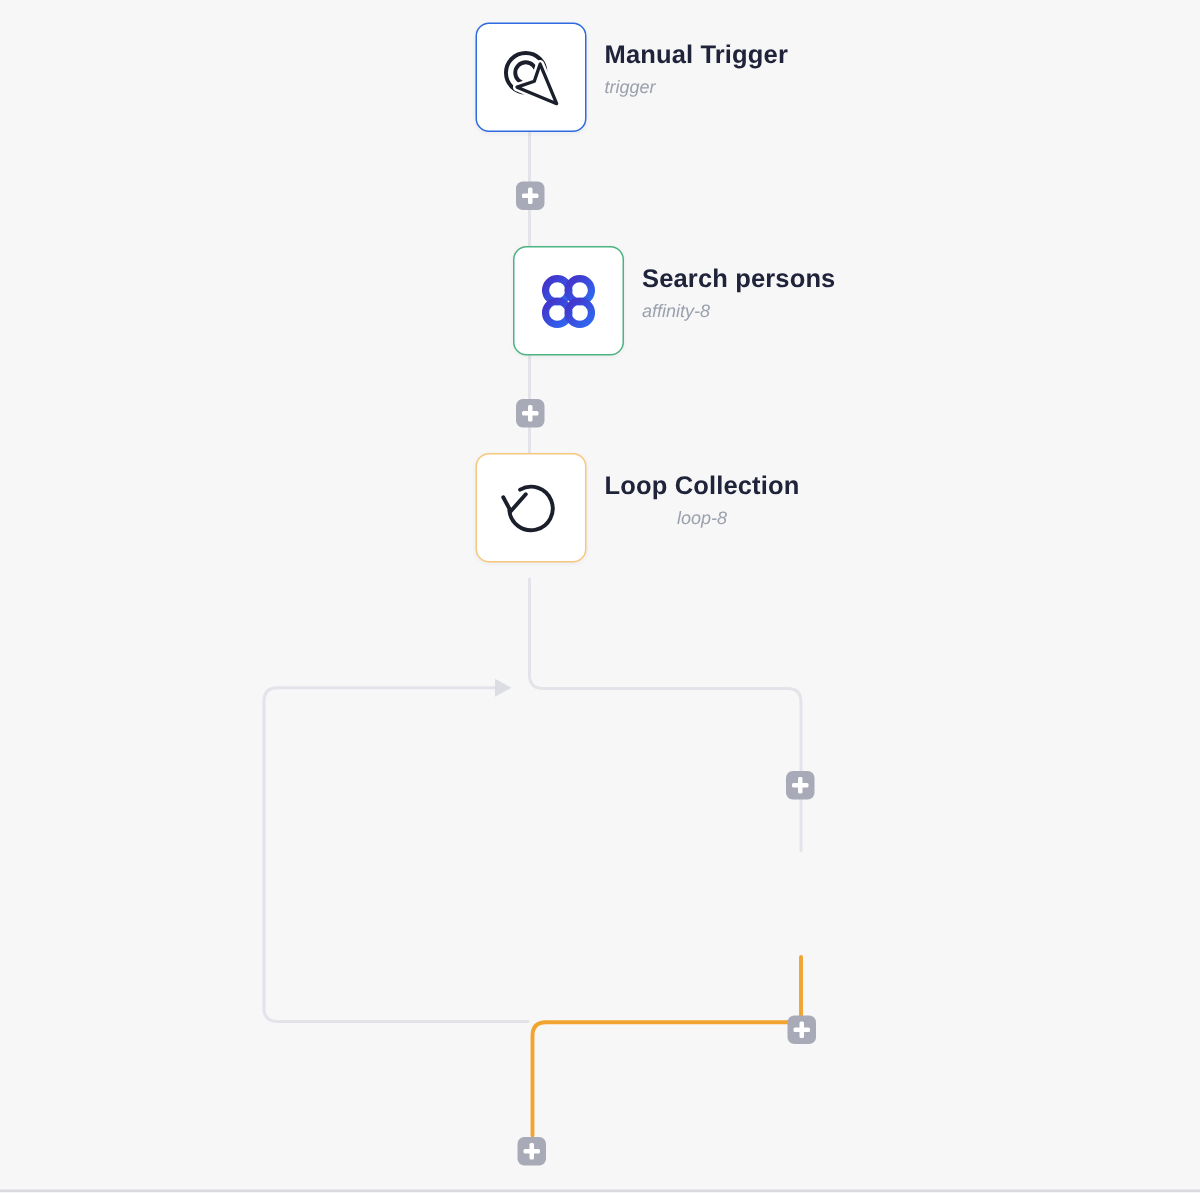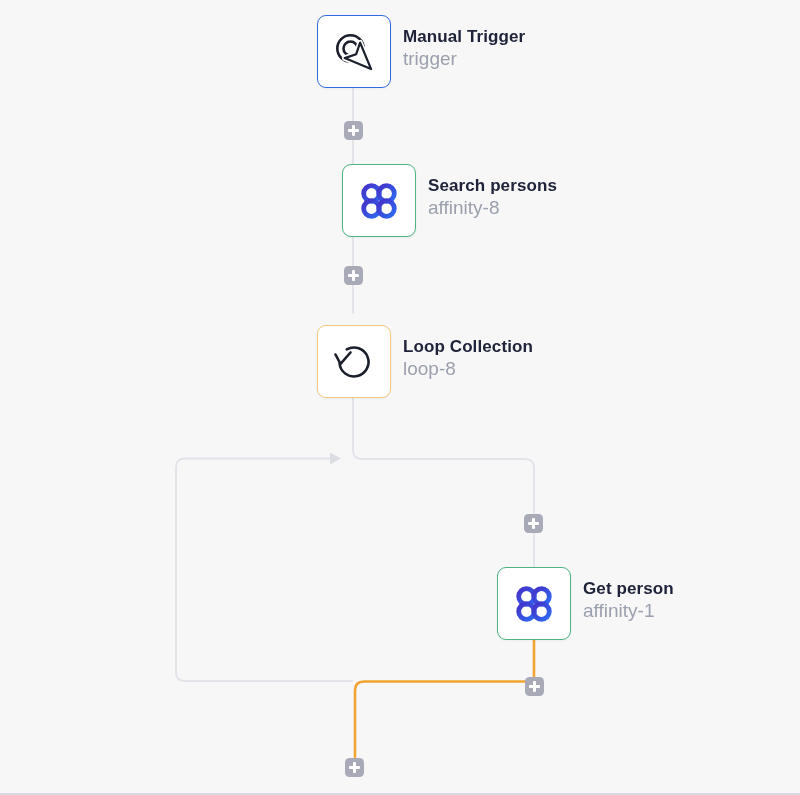--- a/index.html
+++ b/index.html
@@ -22,22 +22,22 @@
   }
   .border-blue{border-color:var(--border-blue,#2e6be0);}
   .border-green{border-color:var(--border-green,#4cb383);}
   .border-amber{border-color:var(--border-amber,#f5c87d);}
   .node-label{margin-left:12px;padding-top:11px;}
   .node-title{
     font-size:17px;font-weight:bold;line-height:22px;
     color:var(--title-color,#20243a);letter-spacing:.1px;white-space:nowrap;
   }
   .node-subtitle{
-    font-size:19px;line-height:21px;
-    color:var(--subtitle-color,#9ba0ad);white-space:nowrap;
+    font-size:12px;line-height:21px;
+    color:var(--subtitle-color,#9ba0ad);white-space:nowrap;font-style:italic;
   }
 
   .plus-btn{
     position:absolute;width:19px;height:19px;border-radius:4.5px;
     background:var(--plus-bg,#a8aab7);border:none;padding:0;cursor:pointer;
   }
   .plus-btn::before,.plus-btn::after{
     content:"";position:absolute;background:var(--plus-glyph,#fff);border-radius:1px;
   }
   .plus-btn::before{width:11px;height:2.8px;left:4px;top:8.1px;}
@@ -95,55 +95,33 @@
           <circle cx="29.5" cy="29.5" r="7.8"></circle>
         </g>
       </svg>
     </div>
     <div class="node-label">
       <div class="node-title">Search persons</div>
       <div class="node-subtitle">affinity-8</div>
     </div>
   </div>
 
-  <div class="node" style="left:317px;top:325px;">
+  <div class="node" style="left:317px;top:302px;text-align:center;">
     <div class="node-box border-amber">
       <svg width="44" height="44" viewBox="0 0 44 44">
         <path d="M14.75 9.44 A14.5 14.5 0 1 1 7.56 23.26" fill="none" stroke="#1b1e2b" stroke-width="2.6" stroke-linecap="round"></path>
         <path d="M3.5 14.5 L8.5 23.8 L18.5 12.5" fill="none" stroke="#1b1e2b" stroke-width="2.6" stroke-linecap="round" stroke-linejoin="round"></path>
       </svg>
     </div>
     <div class="node-label">
       <div class="node-title">Loop Collection</div>
       <div class="node-subtitle">loop-8</div>
     </div>
   </div>
 
-  <div class="node" style="left:497px;top:567px;">
-    <div class="node-box border-green">
-      <svg width="44" height="44" viewBox="0 0 44 44">
-        <defs>
-          <linearGradient id="ag2" x1="0" y1="0" x2="1" y2="1">
-            <stop offset="0" stop-color="#4530c8"></stop>
-              <stop offset="1" stop-color="#2d6bf2"></stop>
-          </linearGradient>
-        </defs>
-        <g fill="none" stroke="url(#ag2)" stroke-width="4.8">
-          <circle cx="14.5" cy="14.5" r="7.8"></circle>
-          <circle cx="29.5" cy="14.5" r="7.8"></circle>
-          <circle cx="14.5" cy="29.5" r="7.8"></circle>
-          <circle cx="29.5" cy="29.5" r="7.8"></circle>
-        </g>
-      </svg>
-    </div>
-    <div class="node-label">
-      <div class="node-title">Get person</div>
-      <div class="node-subtitle">affinity-1</div>
-    </div>
-  </div>
 
   <button class="plus-btn" style="left:344px;top:121px;"></button>
   <button class="plus-btn" style="left:344px;top:266px;"></button>
   <button class="plus-btn" style="left:524px;top:514px;"></button>
   <button class="plus-btn" style="left:525px;top:677px;"></button>
   <button class="plus-btn" style="left:345px;top:758px;"></button>
 
   <div class="bottom-edge"></div>
 </div>
 

